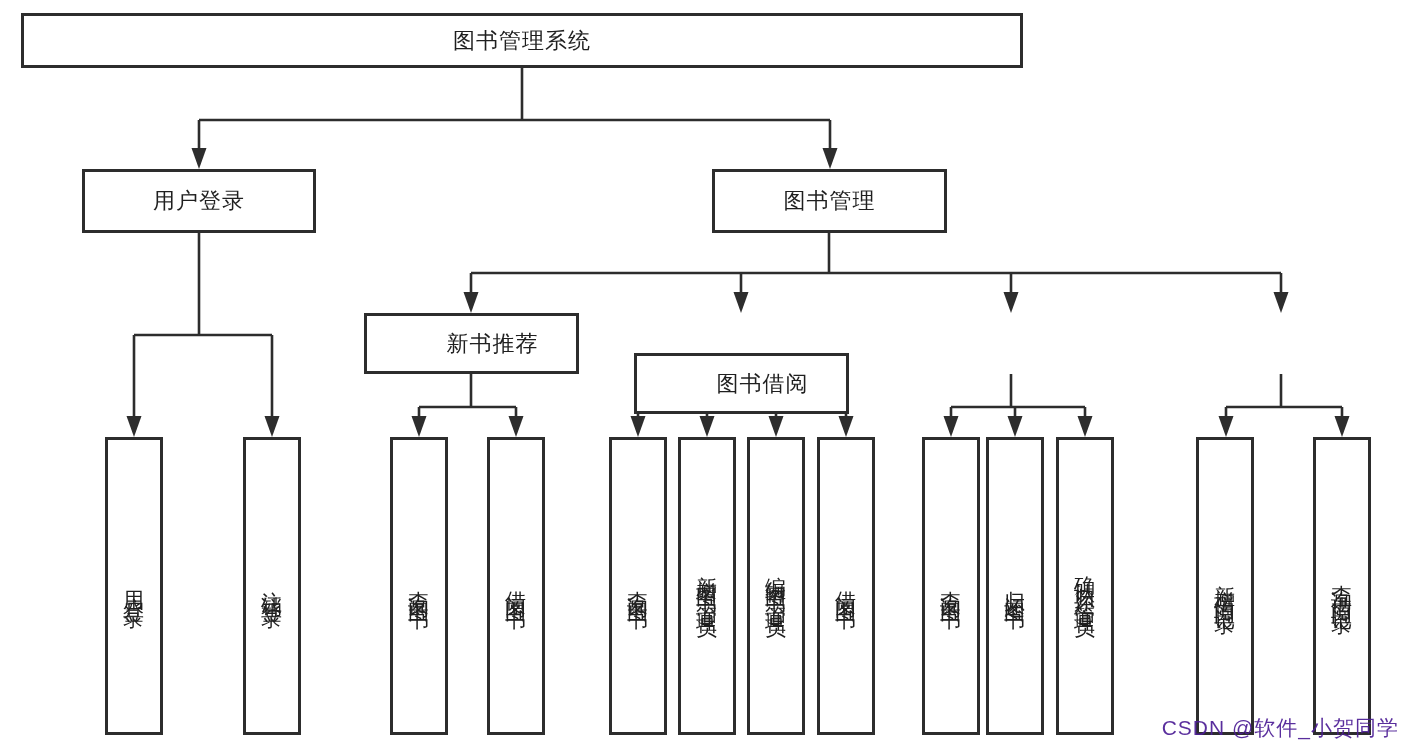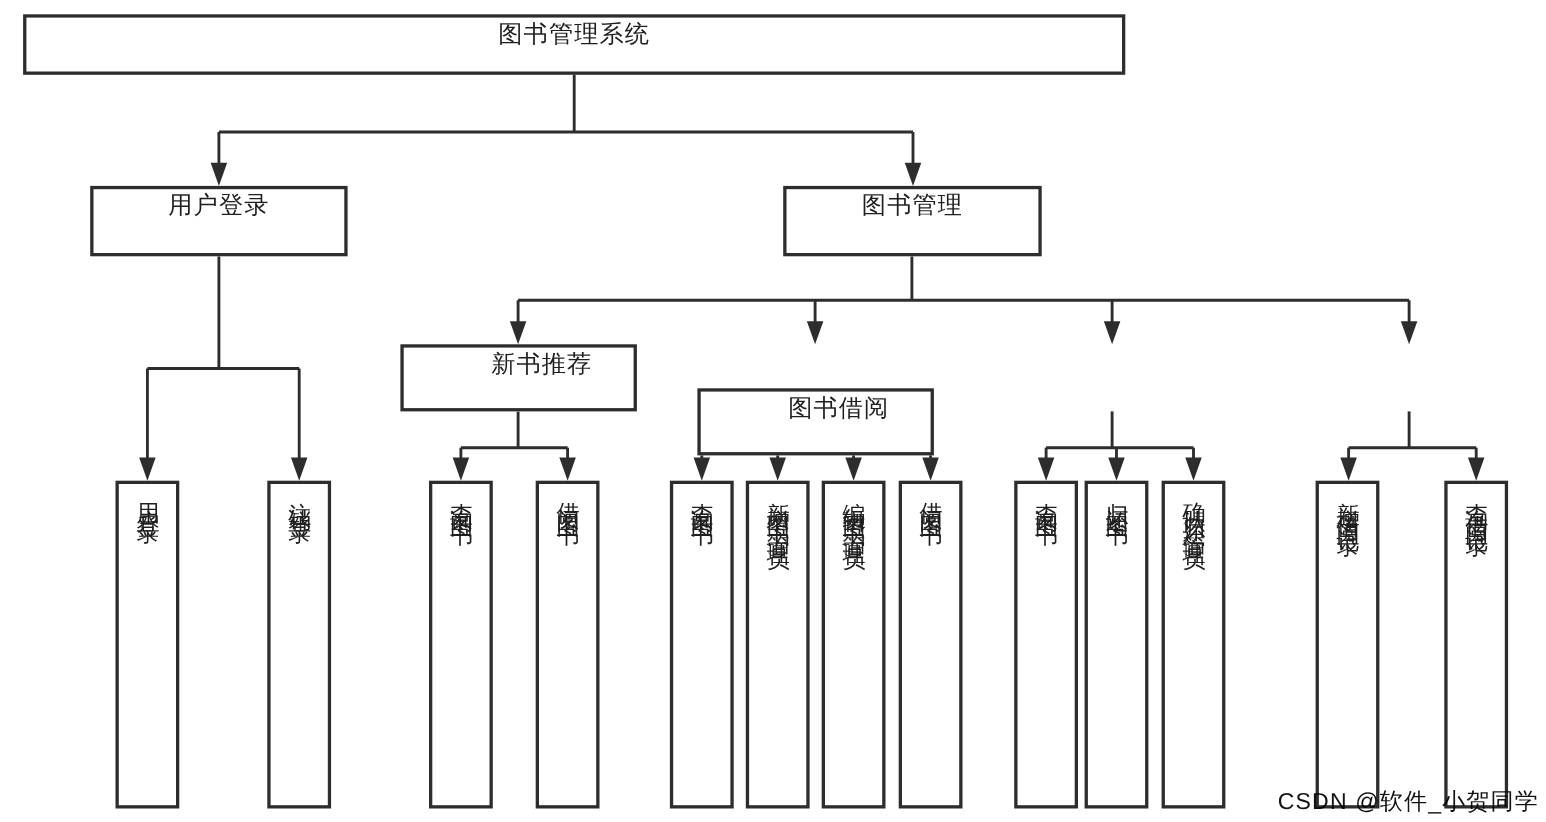--- a/index.html
+++ b/index.html
@@ -9,21 +9,21 @@
     background:#ffffff;
     font-family:"Liberation Sans","DejaVu Sans",sans-serif;
     overflow:hidden;
   }
   #wires{position:absolute;left:0;top:0;width:1405px;height:747px;}
   .node{
     position:absolute;
     box-sizing:border-box;
     border:3px solid #2d2d2d;
     background:#ffffff;
-    display:flex;align-items:flex-start;justify-content:center;
+    display:flex;align-items:center;justify-content:center;
     color:#1f1f1f;
   }
   .hnode{font-size:22px;letter-spacing:1px;}
   .vnode{font-size:21px;}
   .vnode .vtxt{
     writing-mode:vertical-rl;
     text-orientation:mixed;
     letter-spacing:6px;
     line-height:1;
     white-space:nowrap;
@@ -52,21 +52,21 @@
   #n-leaf-cb-query{left:922px;}
   #n-leaf-cb-return{left:986px;}
   #n-leaf-cb-confirm{left:1056px;}
   #n-leaf-br-add{left:1196px;}
   #n-leaf-br-query{left:1313px;}
   
   #watermark{
     position:absolute;
     right:6px;bottom:5px;
     font-size:21px;
-    color:#000000;
+    color:#4c1d95;
     letter-spacing:1px;
     opacity:.92;
     white-space:nowrap;
   }
 </style>
 </head>
 <body>
 
 <div id="canvas">
 

